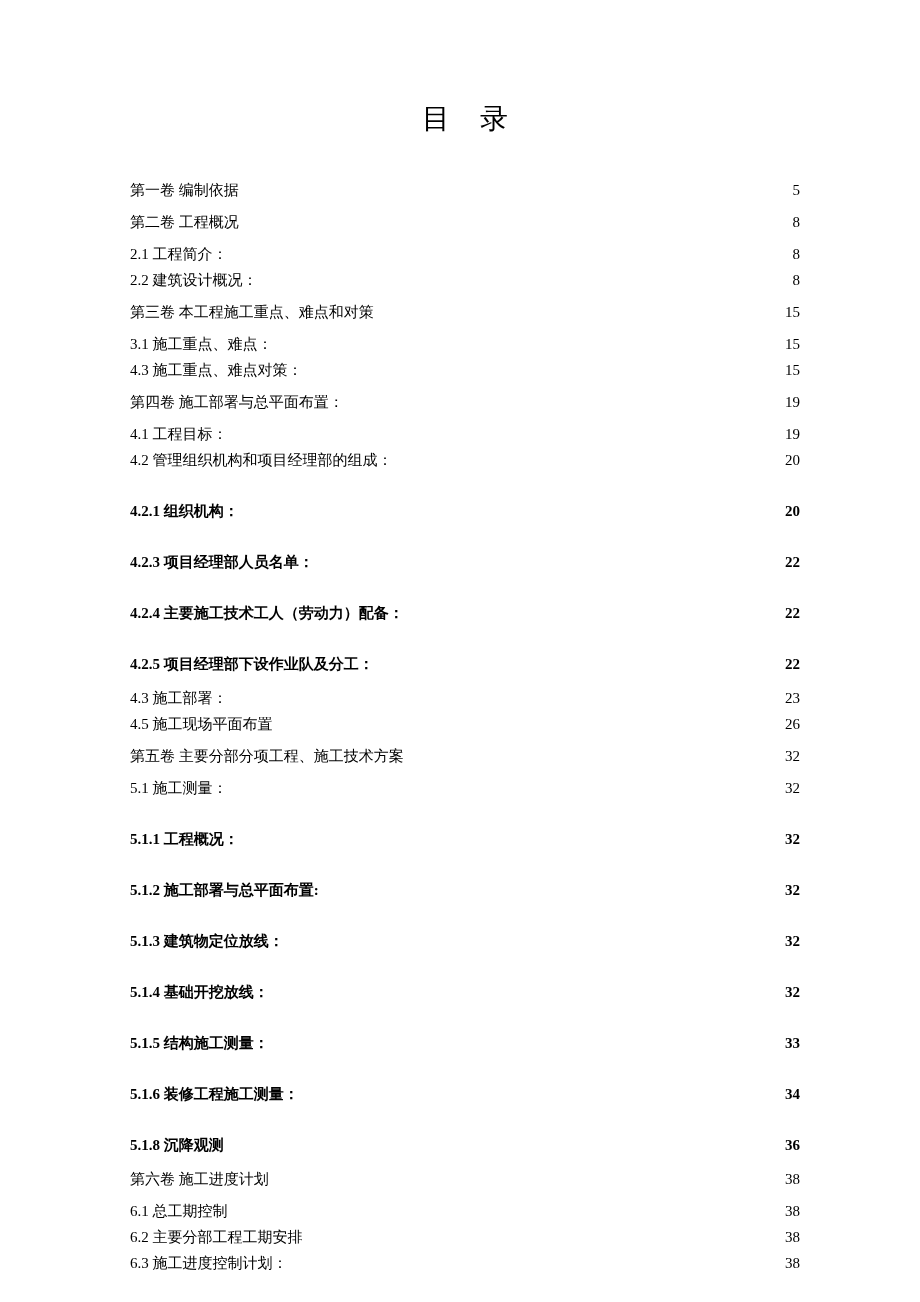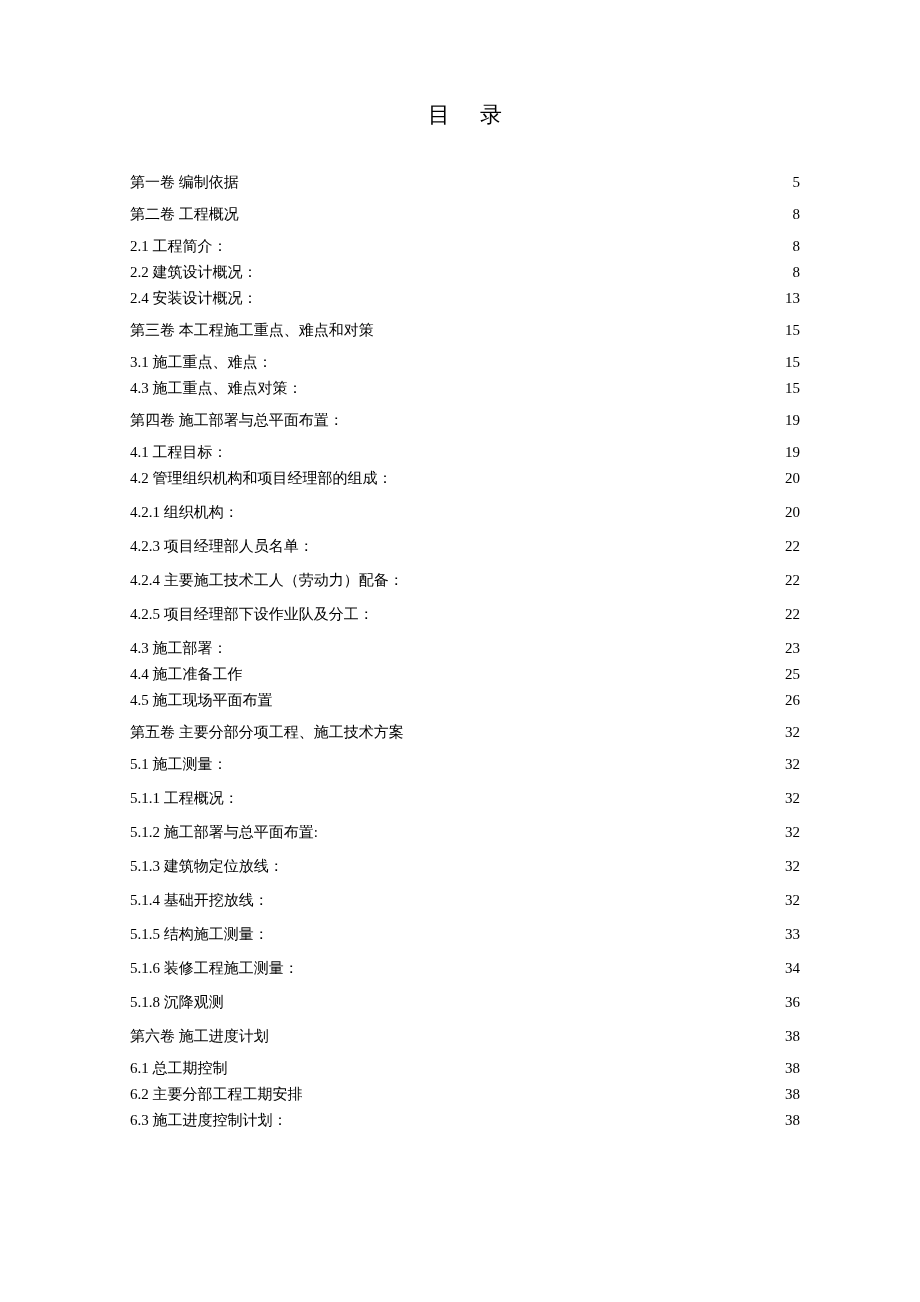--- a/index.html
+++ b/index.html
@@ -10,21 +10,21 @@
     body {
       background: #ffffff;
       font-family: "SimSun", "宋体", serif;
       width: 920px;
       margin: 0 auto;
       padding: 100px 120px 80px 130px;
       color: #000;
     }
     .title {
       text-align: center;
-      font-size: 22px;
+      font-size: 28px;
       font-weight: normal;
       margin-bottom: 40px;
       letter-spacing: 30px;
       padding-left: 30px;
     }
     .toc-section {
       margin-bottom: 0;
     }
     .toc-entry {
       display: flex;
@@ -35,22 +35,23 @@
       margin-bottom: 2px;
     }
     .toc-entry.volume {
       margin-top: 8px;
       margin-bottom: 8px;
     }
     .toc-entry.sub1 {
       margin-bottom: 2px;
     }
     .toc-entry.sub2 {
-      margin-top: 10px;
+      margin-top: 27px;
       margin-bottom: 10px;
+      font-weight: bold;
     }
     .toc-label {
       flex-shrink: 0;
     }
     .toc-dots {
       flex: 1;
       overflow: hidden;
       position: relative;
       margin: 0 4px;
     }
@@ -87,25 +88,20 @@
     <div class="toc-entry sub1">
       <span class="toc-label">2.1 工程简介：</span>
       <span class="toc-dots"></span>
       <span class="toc-page">8</span>
     </div>
     <div class="toc-entry sub1">
       <span class="toc-label">2.2 建筑设计概况：</span>
       <span class="toc-dots"></span>
       <span class="toc-page">8</span>
     </div>
-    <div class="toc-entry sub1">
-      <span class="toc-label">2.4 安装设计概况：</span>
-      <span class="toc-dots"></span>
-      <span class="toc-page">13</span>
-    </div>
     <div class="toc-entry volume">
       <span class="toc-label">第三卷 本工程施工重点、难点和对策</span>
       <span class="toc-dots"></span>
       <span class="toc-page">15</span>
     </div>
     <div class="toc-entry sub1">
       <span class="toc-label">3.1 施工重点、难点：</span>
       <span class="toc-dots"></span>
       <span class="toc-page">15</span>
     </div>
@@ -146,25 +142,20 @@
     </div>
     <div class="toc-entry sub2">
       <span class="toc-label">4.2.5 项目经理部下设作业队及分工：</span>
       <span class="toc-dots"></span>
       <span class="toc-page">22</span>
     </div>
     <div class="toc-entry sub1">
       <span class="toc-label">4.3 施工部署：</span>
       <span class="toc-dots"></span>
       <span class="toc-page">23</span>
-    </div>
-    <div class="toc-entry sub1">
-      <span class="toc-label">4.4 施工准备工作</span>
-      <span class="toc-dots"></span>
-      <span class="toc-page">25</span>
     </div>
     <div class="toc-entry sub1">
       <span class="toc-label">4.5 施工现场平面布置</span>
       <span class="toc-dots"></span>
       <span class="toc-page">26</span>
     </div>
     <div class="toc-entry volume">
       <span class="toc-label">第五卷 主要分部分项工程、施工技术方案</span>
       <span class="toc-dots"></span>
       <span class="toc-page">32</span>

